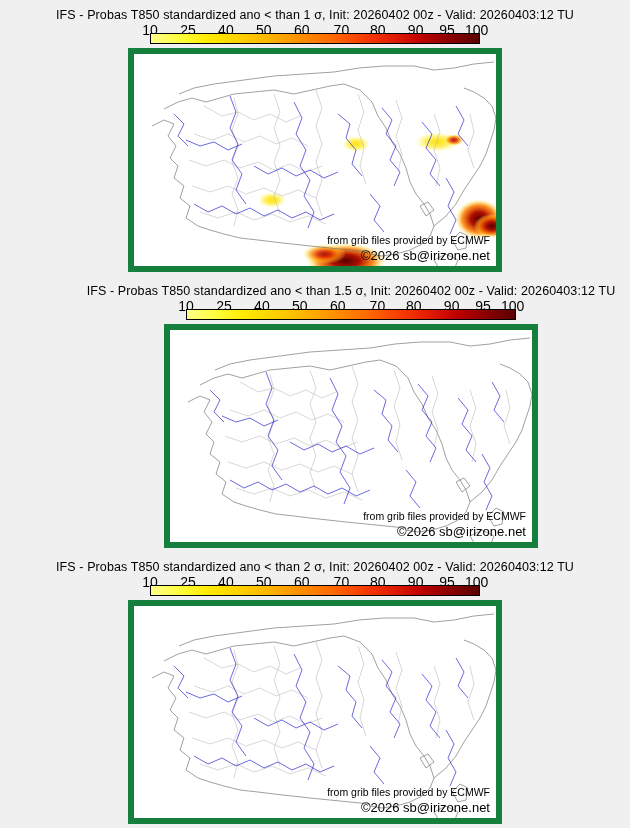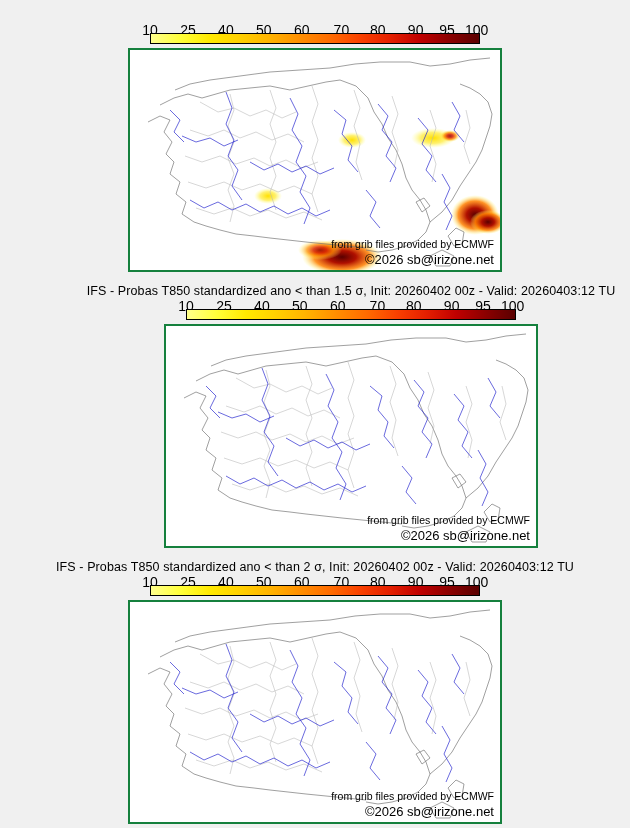--- a/index.html
+++ b/index.html
@@ -71,21 +71,21 @@
       #8c0000 91%,
       #5a0000 100%);
   }
   .map-frame {
     position: absolute;
     left: 128px;
     top: 48px;
     width: 374px;
     height: 224px;
     background: #ffffff;
-    border: 2px solid #15803d;
+    border: 6px solid #15803d;
     box-sizing: border-box;
     overflow: hidden;
   }
   .map-svg {
     position: absolute;
     left: 0;
     top: 0;
   }
   .credit-ecmwf {
     position: absolute;
@@ -105,20 +105,21 @@
   }
   
   #panel-0 { top: 0; }
   #panel-1 { top: 0; margin-left: 36px; }
   #panel-2 { top: 0; }
 </style>
 </head>
 <body>
 
 <div class="panel" id="panel-0">
+  <div class="panel-title">IFS - Probas T850  standardized ano &lt; than 1 σ, Init: 20260402 00z - Valid: 20260403:12 TU</div>
 
   <div class="colorbar-wrap">
     <div class="cb-labels">
       <span style="left:0%">10</span>
       <span style="left:11.5%">25</span>
       <span style="left:23%">40</span>
       <span style="left:34.5%">50</span>
       <span style="left:46%">60</span>
       <span style="left:58%">70</span>
       <span style="left:69%">80</span>

